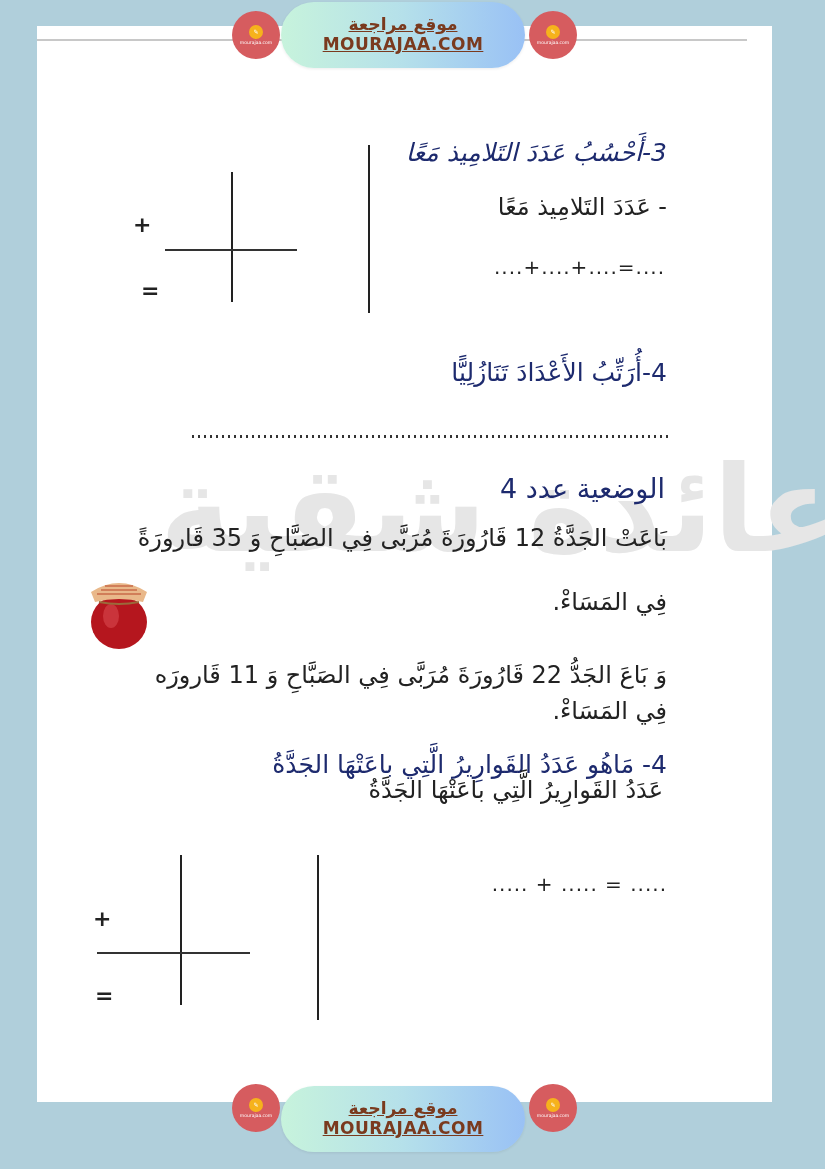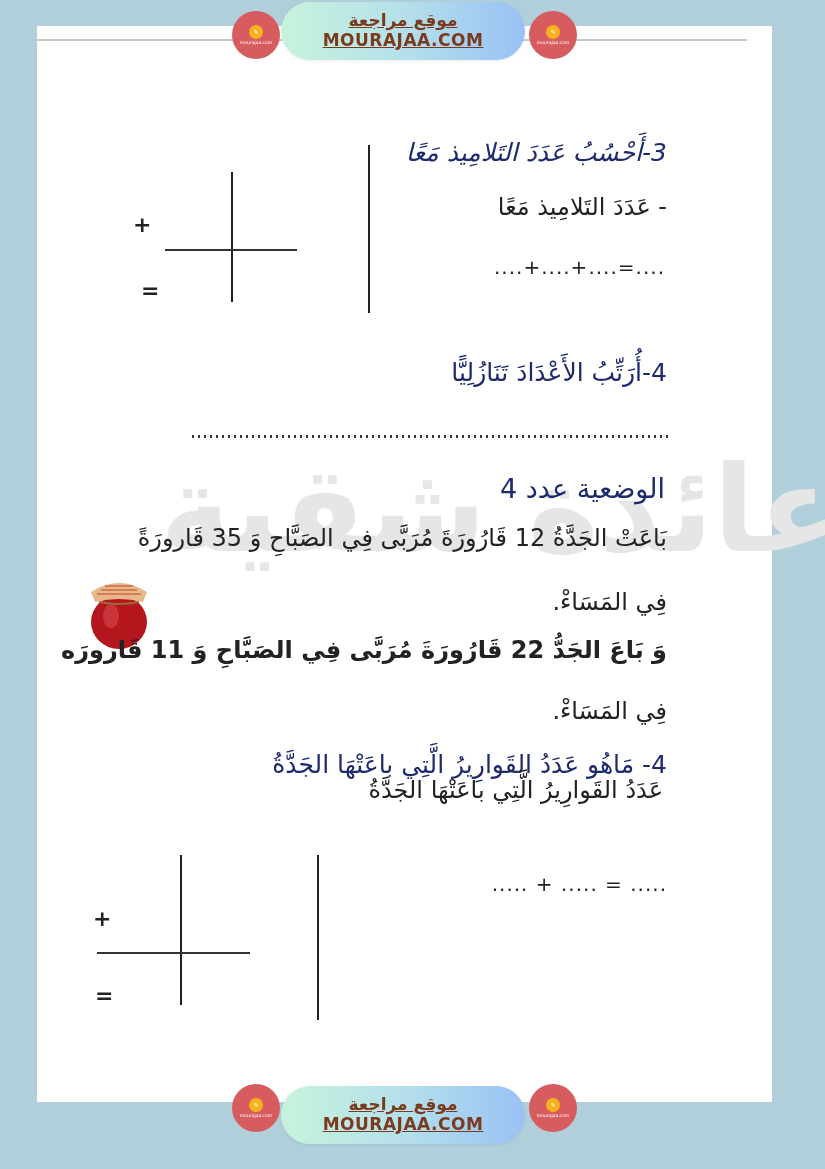--- a/index.html
+++ b/index.html
@@ -10,21 +10,21 @@
   }
   .page {
     position:absolute; left:37px; top:26px; width:735px; height:1076px;
     background:#ffffff;
   }
   .top-rule {
     position:absolute; left:37px; top:39px; width:710px; height:2px; background:#c8c8c8;
   }
   
   .banner {
-    position:absolute; left:281px; width:244px; height:58px; border-radius:33px;
+    position:absolute; left:281px; width:244px; height:66px; border-radius:33px;
     background:linear-gradient(90deg,#c7f3dc 0%, #b5e0ea 50%, #99c1f5 100%);
     display:flex; flex-direction:column; align-items:center; justify-content:center;
     box-shadow:0 1px 3px rgba(0,0,0,0.08);
   }
   .banner-top { top:2px; }
   .banner-bottom { top:1086px; }
   .banner .ar, .banner .en {
     color:#7a3a1e; font-weight:bold; text-decoration:underline; line-height:1.15;
   }
   .banner .ar { font-size:17px; direction:rtl; }
@@ -96,21 +96,21 @@
 <div class="ar-text body-t" style="right:158px;top:588px;">فِي المَسَاءْ.</div>
 
 <svg class="jar" viewBox="0 0 64 78">
   <ellipse cx="32" cy="50" rx="28" ry="27" fill="#b5161e"></ellipse>
   <ellipse cx="24" cy="44" rx="8" ry="12" fill="#d84a4f" opacity="0.6"></ellipse>
   <path d="M4 20 Q32 2 60 20 L56 30 Q32 24 8 30 Z" fill="#e9b88a"></path>
   <path d="M10 22 L54 22 M14 18 L50 18 M18 14 L46 14" stroke="#c96b4a" stroke-width="1.5"></path>
   <path d="M12 30 Q32 34 52 30" stroke="#9a6a3a" stroke-width="2" fill="none"></path>
 </svg>
 
-<div class="ar-text body-t" style="right:158px;top:636px;font-weight:bold;">وَ بَاعَ الجَدُّ 22  قَارُورَةَ مُرَبَّى فِي الصَبَّاحِ وَ 11 قَارورَه</div>
+<div class="ar-text body-t" style="right:158px;top:661px;">وَ بَاعَ الجَدُّ 22  قَارُورَةَ مُرَبَّى فِي الصَبَّاحِ وَ 11 قَارورَه</div>
 <div class="ar-text body-t" style="right:158px;top:697px;">فِي المَسَاءْ.</div>
 
 <div class="ar-text q" style="right:158px;top:750px;">4- مَاهُو عَدَدُ القَوارِيرُ الَّتِي باعَتْهَا الجَدَّةُ</div>
 <div class="ar-text body-t" style="right:162px;top:776px;">عَدَدُ القَوارِيرُ الَّتِي باعَتْهَا الجَدَّةُ</div>
 <div class="ar-text eq" style="right:158px;top:872px;direction:ltr;">..... + ..... = .....</div>
 
 <div class="sym" style="left:93px;top:906px;">+</div>
 <div class="sym" style="left:95px;top:983px;">=</div>
 <div class="vline" style="left:180px;top:855px;height:150px;"></div>
 <div class="hline" style="left:97px;top:952px;width:153px;"></div>

